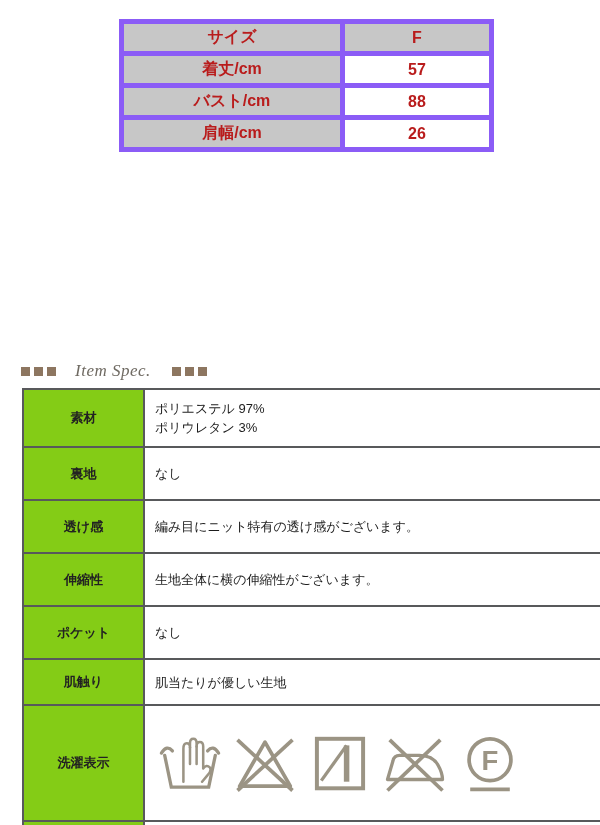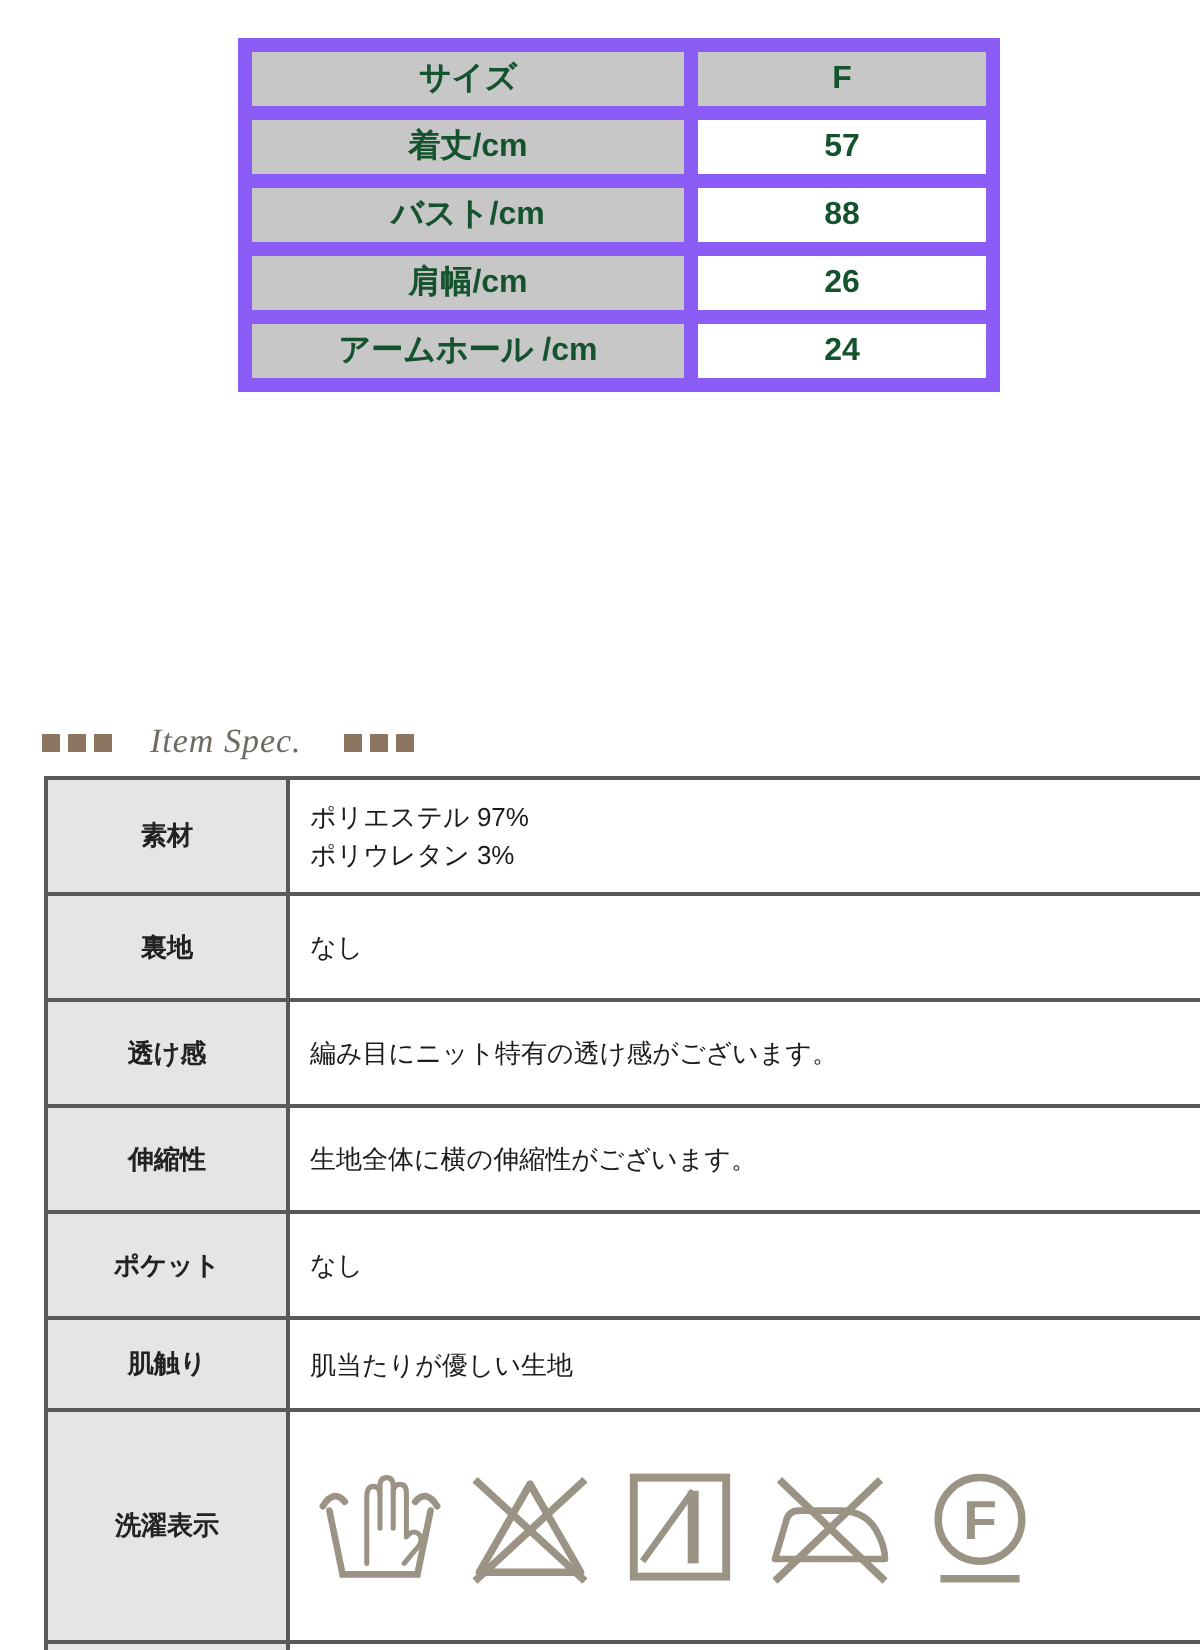--- a/index.html
+++ b/index.html
@@ -1,36 +1,36 @@
 <!DOCTYPE html>
 <html><head>
 <meta charset="utf-8">
 <style>
   html,body{margin:0;padding:0;background:#fff;}
   body{width:600px;height:825px;position:relative;font-family:"Liberation Sans",sans-serif;color:#1a1a1a;overflow:hidden;}
 
   
   .size-table{position:absolute;left:119px;top:19px;border-collapse:collapse;table-layout:fixed;width:360px;}
-  .size-table td{border:7px solid #8b5cf6;height:27px;text-align:center;vertical-align:middle;
-                 font-weight:bold;font-size:16px;color:#14532d;padding:0;}
+  .size-table td{border:5px solid #8b5cf6;height:27px;text-align:center;vertical-align:middle;
+                 font-weight:bold;font-size:16px;color:#b91c1c;padding:0;}
   .size-table td.lbl{width:216px;background:#c7c7c7;}
   .size-table td.val{width:144px;background:#ffffff;}
   .size-table tr.hdr td{background:#c7c7c7;}
 
   
   .spec-heading{position:absolute;left:21px;top:362px;display:flex;align-items:center;height:18px;}
   .sq-group{display:flex;gap:4px;}
   .sq{width:9px;height:9px;background:#8d7660;display:inline-block;}
   .spec-title{font-family:"Liberation Serif",serif;font-size:17px;color:#6f6a62;
               margin:0 21px 0 19px;letter-spacing:0.5px;line-height:18px;font-style:italic;}
 
   
   .spec-table{position:absolute;left:22px;top:388px;border-collapse:collapse;table-layout:fixed;width:556px;}
   .spec-table td{border:2px solid #58595b;font-size:13px;vertical-align:middle;padding:0;}
-  .spec-table td.lbl{width:119px;background:#e5e5e5;text-align:center;font-weight:bold;color:#222;}
+  .spec-table td.lbl{width:119px;background:#84cc16;text-align:center;font-weight:bold;color:#222;}
   .spec-table td.val{width:437px;background:#fff;padding:5px 10px;white-space:pre-line;line-height:19px;color:#1c1c1c;}
   .spec-table tr.r-std  td{height:41px;}
   .spec-table tr.r-material td{height:46px;}
   .spec-table tr.r-skin td{height:34px;}
   .spec-table tr.r-wash td{height:84px;}
   .spec-table tr.r-country td{height:40px;}
 
   
   .care-icons{display:flex;align-items:center;gap:9px;padding-left:2px;}
   .care-icons svg{display:block;}
@@ -49,24 +49,20 @@
     <td class="lbl">着丈/cm</td>
     <td class="val">57</td>
   </tr>
   <tr>
     <td class="lbl">バスト/cm</td>
     <td class="val">88</td>
   </tr>
   <tr>
     <td class="lbl">肩幅/cm</td>
     <td class="val">26</td>
-  </tr>
-  <tr>
-    <td class="lbl">アームホール /cm</td>
-    <td class="val">24</td>
   </tr>
 </tbody>
   </table>
 
 <div class="spec-heading">
   <span class="sq-group">
     <span class="sq"></span>
       <span class="sq"></span>
       <span class="sq"></span>
   </span>

